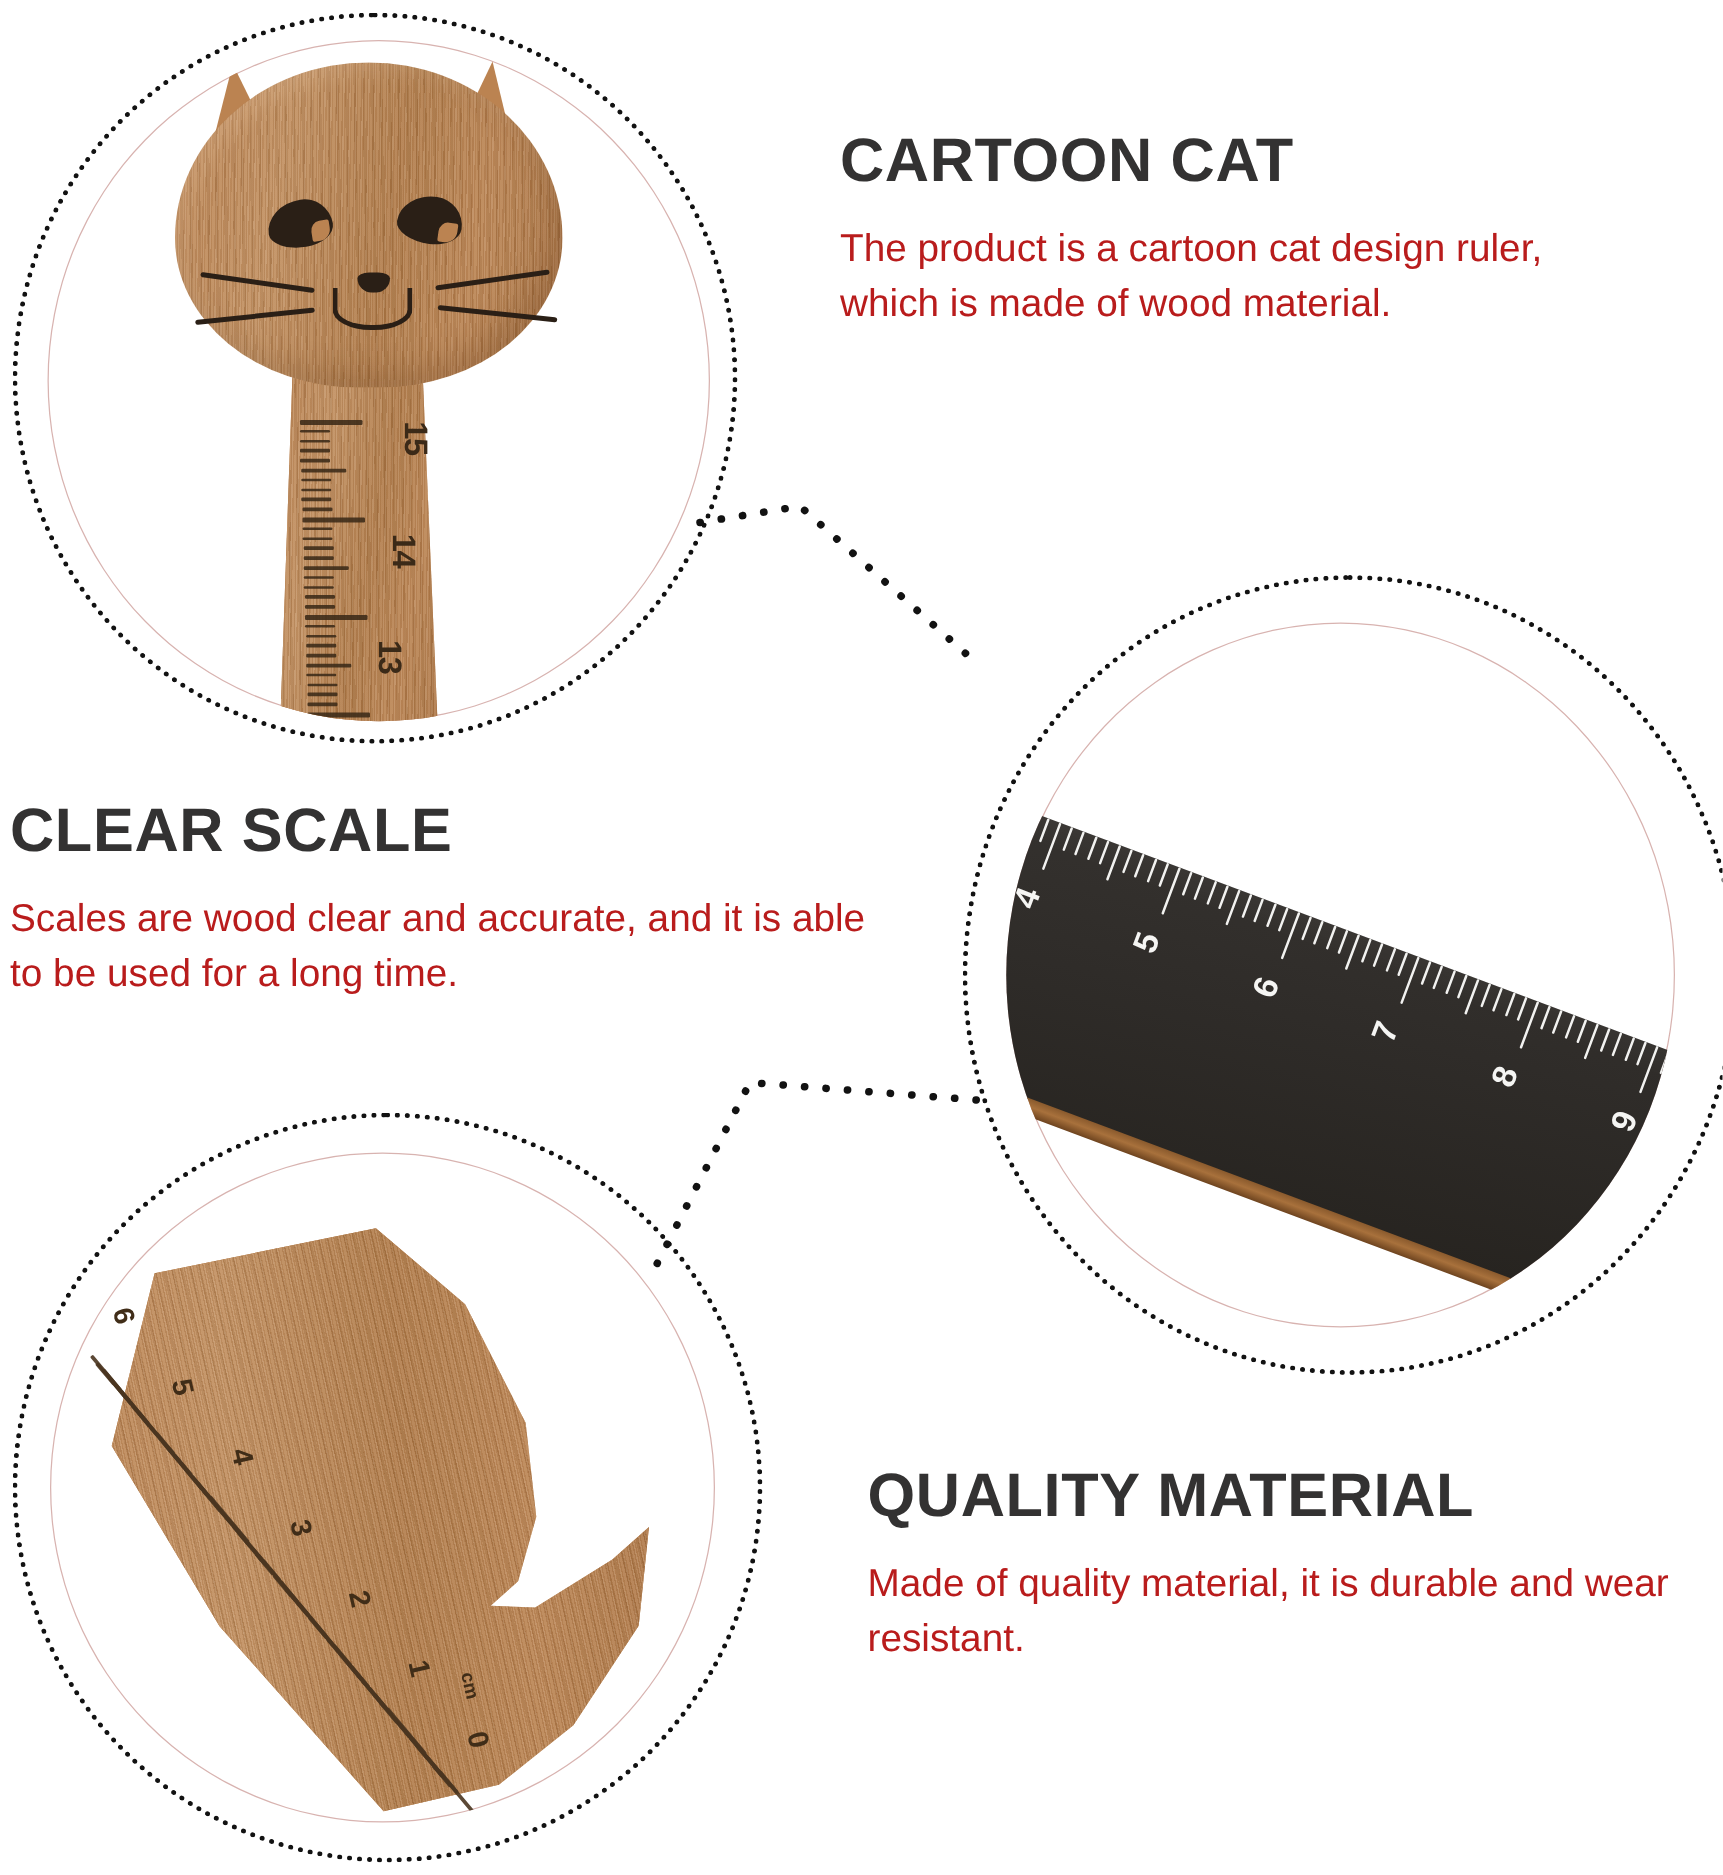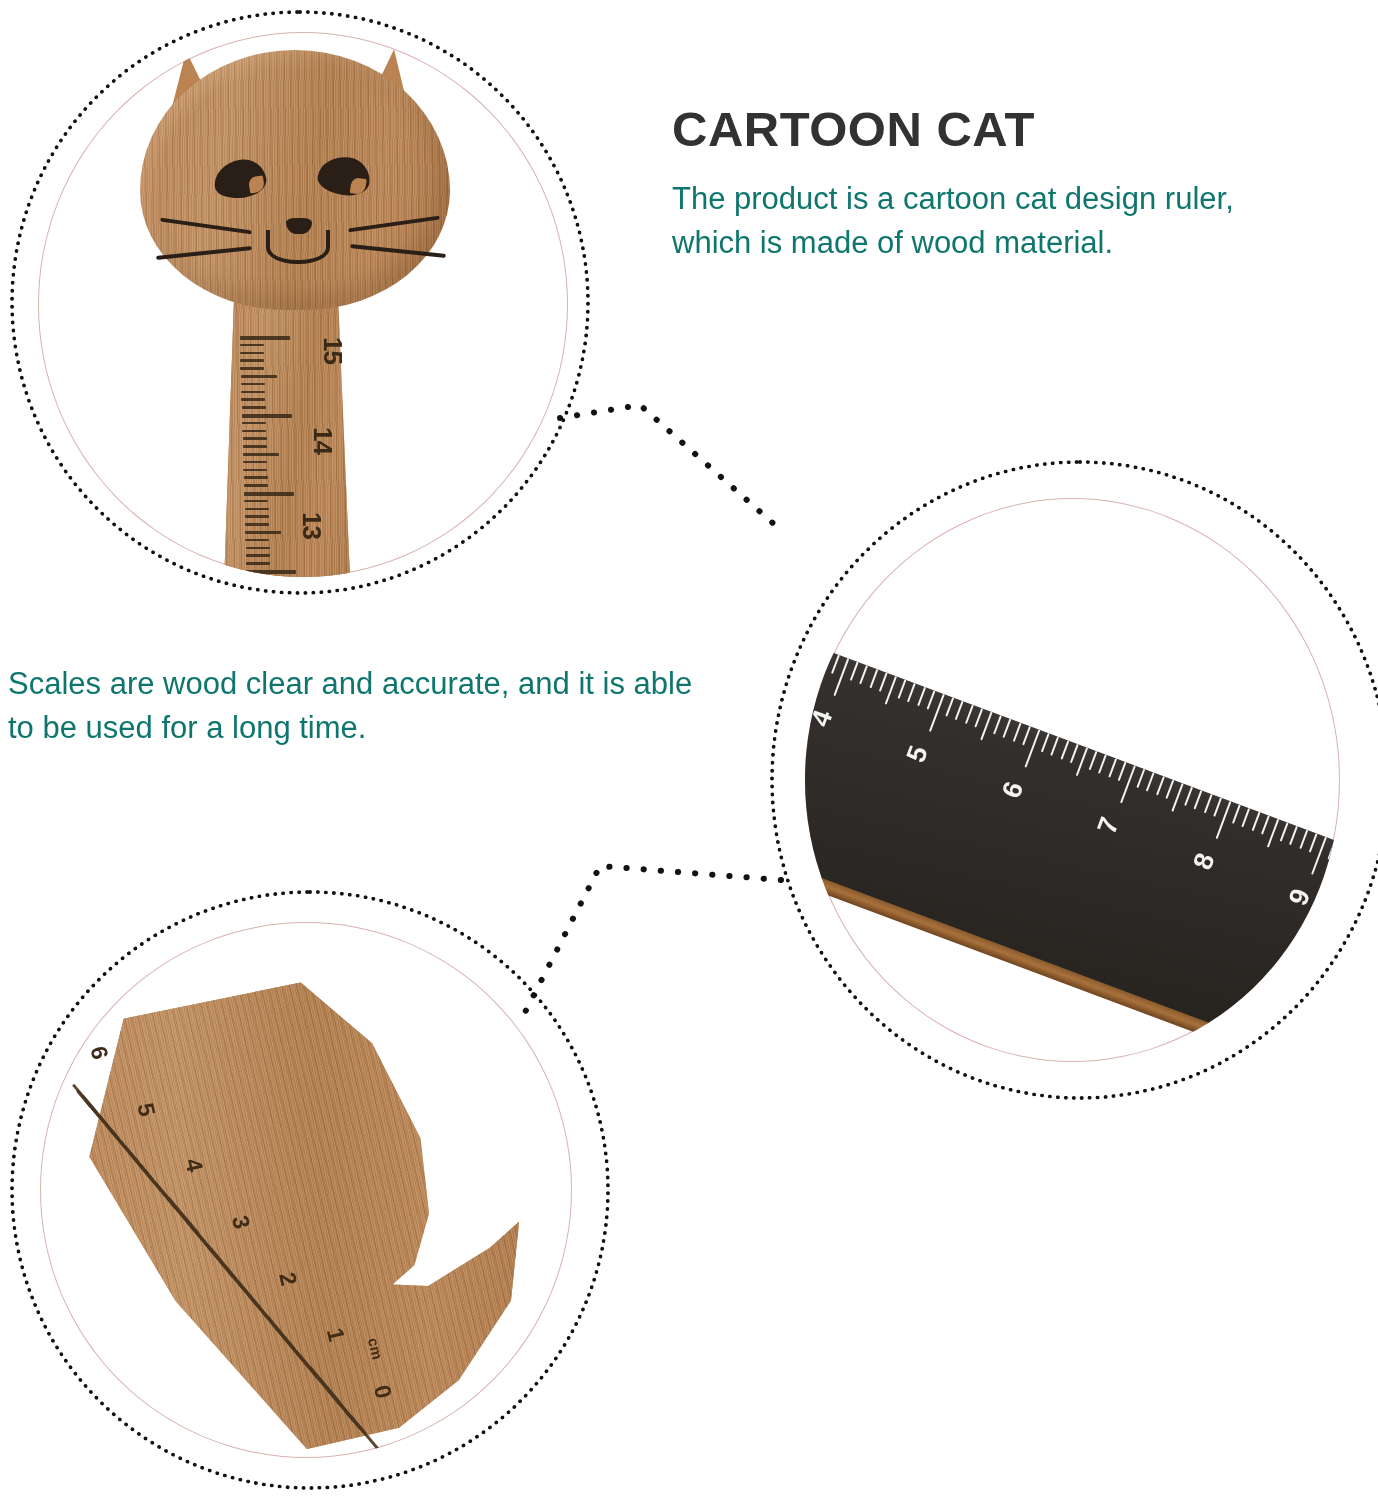--- a/index.html
+++ b/index.html
@@ -184,21 +184,21 @@
   
   .txt-block { position:absolute; }
   .heading {
     font-family:Liberation Sans, sans-serif;
     font-weight:bold; color:#333232;
     font-size:49px; letter-spacing:.5px; line-height:1.05;
     white-space:nowrap;
   }
   .body-text {
     font-family:"Liberation Sans", sans-serif;
-    font-weight:400; color:#0f766e;
+    font-weight:400; color:#b91c1c;
     font-size:31px; line-height:1.42; margin-top:22px;
   }
 
   #txt-cartoon   { left:672px; top:104px;  width:600px; }
   #txt-clear     { left:8px;   top:640px;  width:690px; }
   #txt-quality   { left:694px; top:1172px; width:660px; }
 </style>
 </head>
 <body>
 
@@ -436,17 +436,22 @@
     <polyline points="560,418 640,405 775,525" fill="none" stroke="#121212" stroke-width="6" stroke-linecap="round" stroke-dasharray="0.2,17"></polyline>
     <polyline points="781,880 600,866 520,1022" fill="none" stroke="#121212" stroke-width="6" stroke-linecap="round" stroke-dasharray="0.2,17"></polyline>
   </svg>
 
   <div class="txt-block" id="txt-cartoon">
     <div class="heading">CARTOON CAT</div>
     <div class="body-text">The product is a cartoon cat design ruler, which is made of wood material.</div>
   </div>
 
   <div class="txt-block" id="txt-clear">
+    <div class="heading">CLEAR SCALE</div>
     <div class="body-text">Scales are wood clear and accurate, and it is able to be used for a long time.</div>
   </div>
 
+  <div class="txt-block" id="txt-quality">
+    <div class="heading">QUALITY MATERIAL</div>
+    <div class="body-text">Made of quality material, it is durable and wear resistant.</div>
+  </div>
 
 </div>
 
 </body></html>

